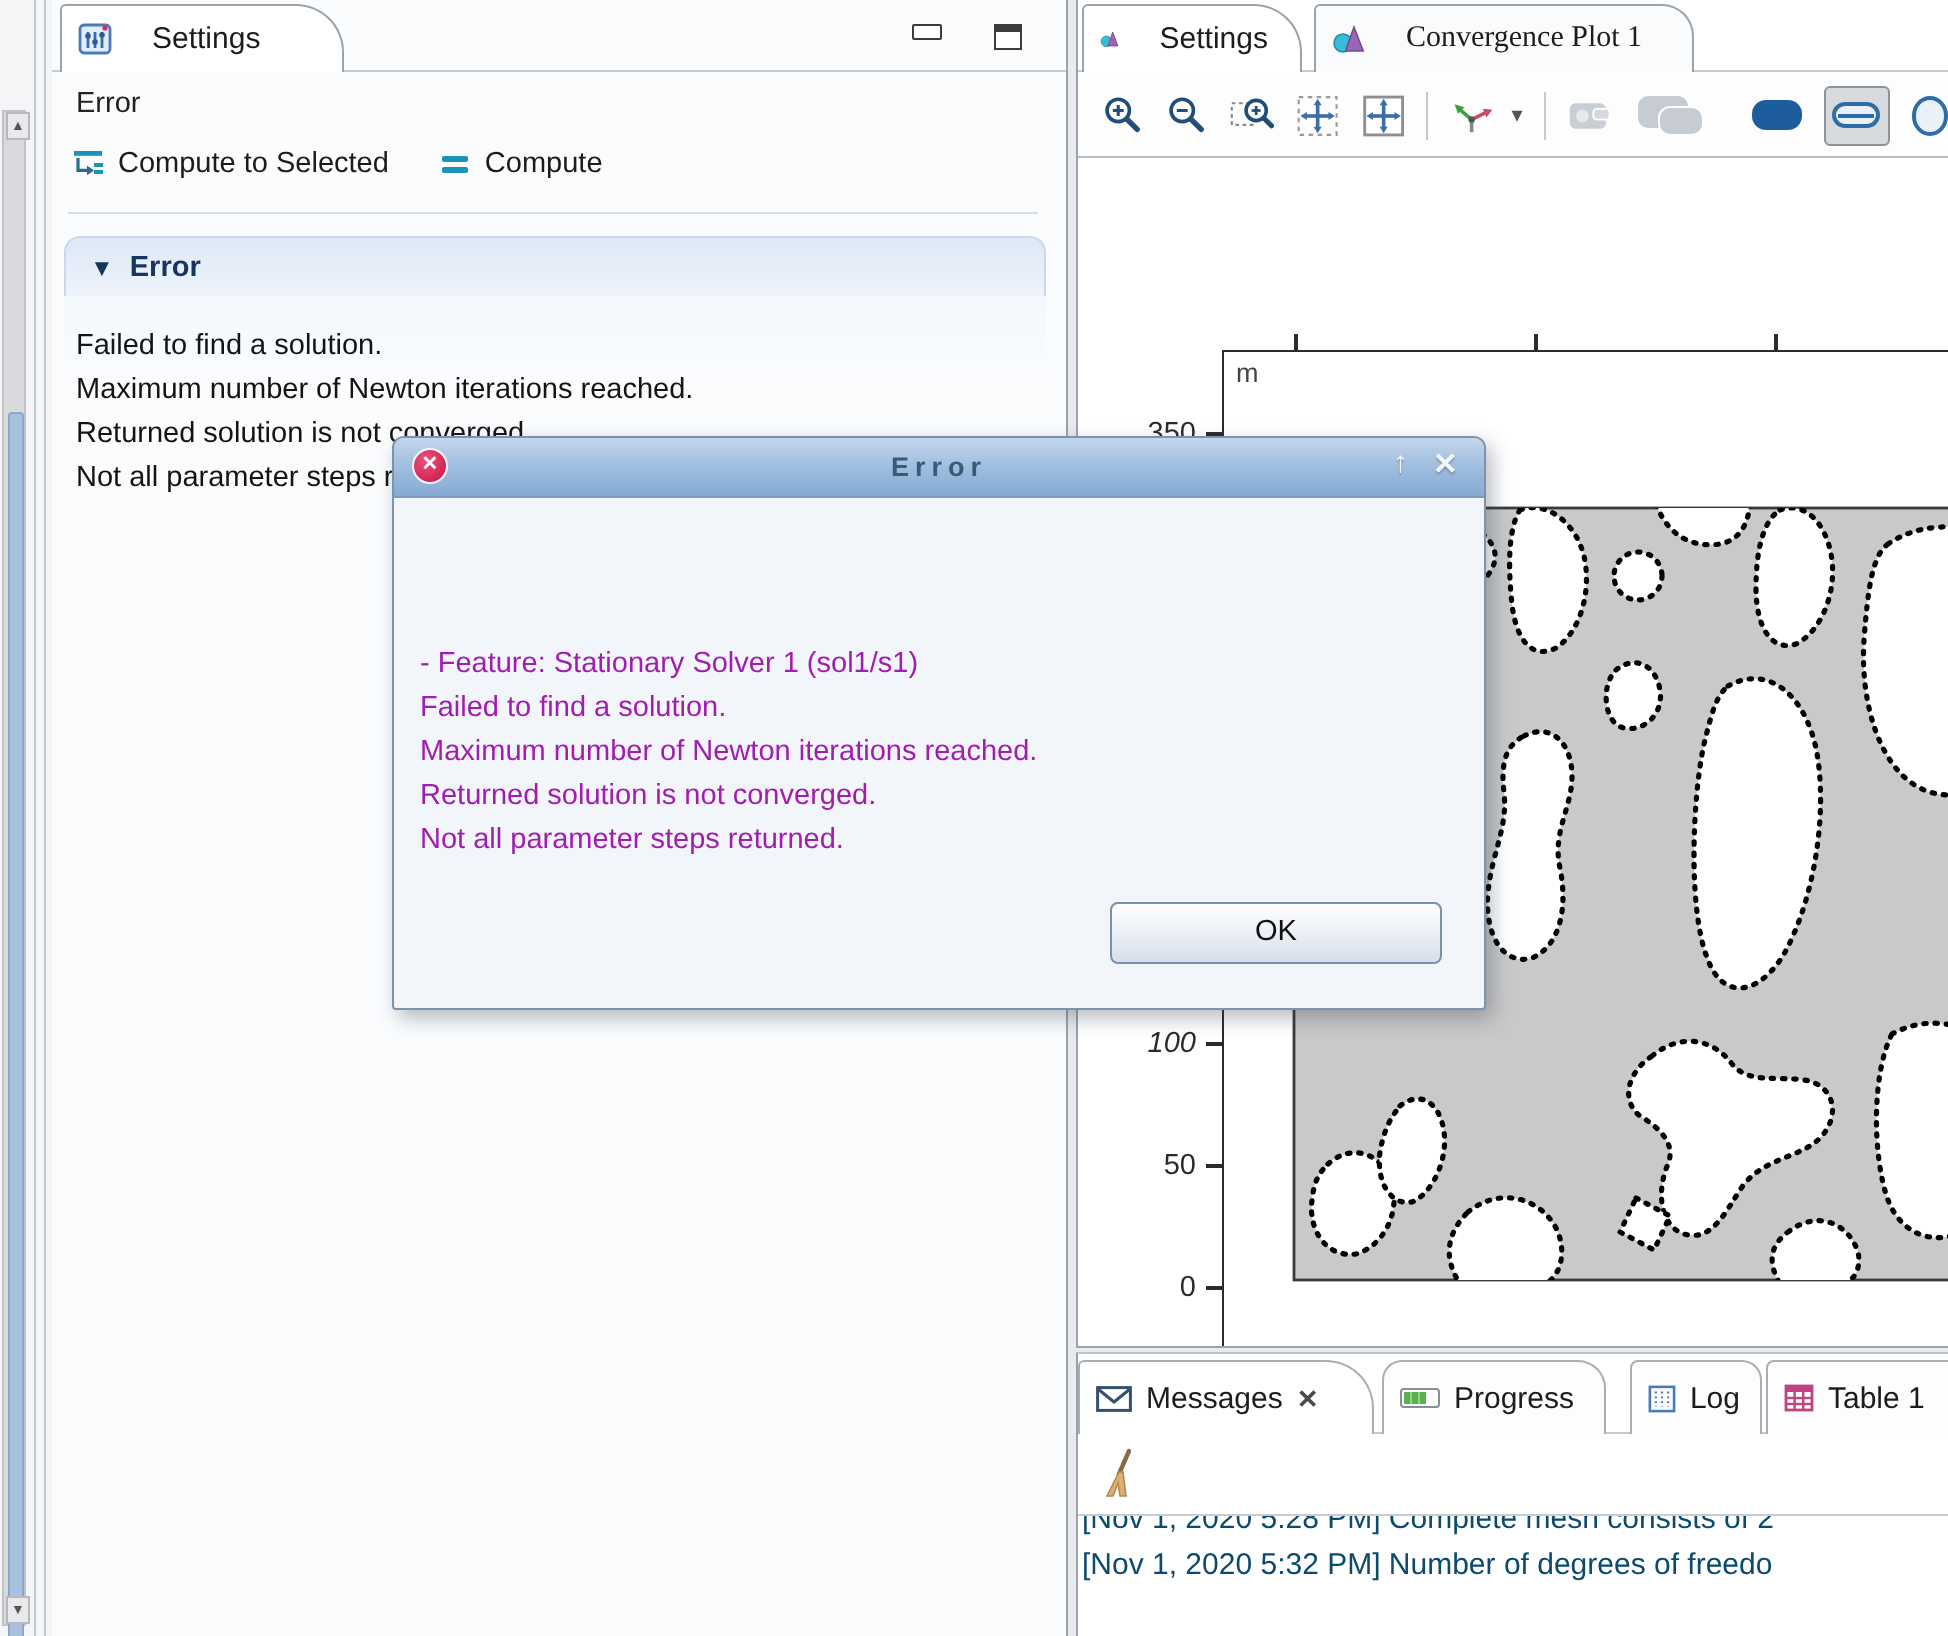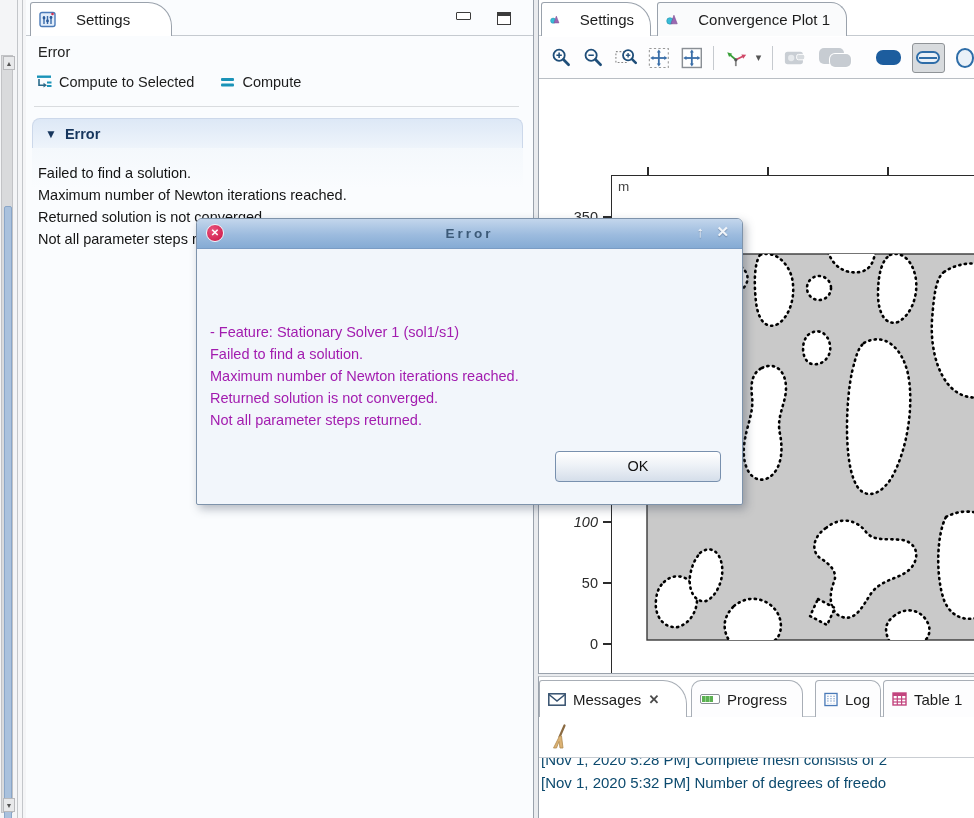--- a/index.html
+++ b/index.html
@@ -10,21 +10,21 @@
   .left-strip { position:absolute; left:0; top:0; width:26px; height:818px; background:#f4f5f7; }
   .ls-track { position:absolute; left:1px; top:55px; width:12px; height:758px; background:#d9dadc; border:1px solid #c2c3c6; }
   .ls-thumb { position:absolute; left:2px; top:150px; width:8px; height:635px; background:#a9c1dd; border:1px solid #8aa6c8; border-radius:2px; }
   .ls-btn { position:absolute; left:1px; width:12px; height:14px; background:#e8e9eb; border:1px solid #b8b9bc; font-size:7px; color:#555; text-align:center; line-height:13px; }
   .ls-line1 { position:absolute; left:17px; top:0; width:1px; height:818px; background:#c3c6ca; }
   .ls-line2 { position:absolute; left:22px; top:0; width:1px; height:818px; background:#c3c6ca; }
 
   
   .tabbar { position:absolute; left:0; top:0; right:0; height:36px; border-bottom:1px solid #c5cad0; }
   .tab { position:absolute; top:2px; height:34px; background:#fff; border:1px solid #9aa2ac; border-bottom:none; border-radius:3px 24px 0 0; display:flex; align-items:center; padding:0 16px 0 8px; gap:20px; }
-  .tab.inactive { background:#fafbfc; border-radius:3px 16px 0 0; }
+  .tab.inactive { background:#fafbfc; border-radius:3px 16px 0 0;font-family:Liberation Serif, serif; }
   .tab-label { font-size:15px; color:#1c1c1c; white-space:nowrap; }
 
   
   .settings-panel { position:absolute; left:26px; top:0; width:508px; height:818px; background:#fafcfe; border-right:1px solid #9aa2ac; }
   .win-btn { position:absolute; top:12px; cursor:default; }
   .min-icon { width:15px; height:8px; border:1.8px solid #3c3c3c; border-radius:1px; background:#fff; }
   .max-icon { width:14px; height:13px; border:1.8px solid #3c3c3c; border-top-width:4px; background:#fff; }
   .settings-subtitle { position:absolute; left:12px; top:44px; font-size:14.5px; color:#222; }
   .settings-toolbar { position:absolute; left:10px; top:74px; display:flex; align-items:center; gap:26px; }
   .tool-btn { display:flex; align-items:center; gap:7px; font-size:14.5px; color:#1c1c1c; cursor:default; }

